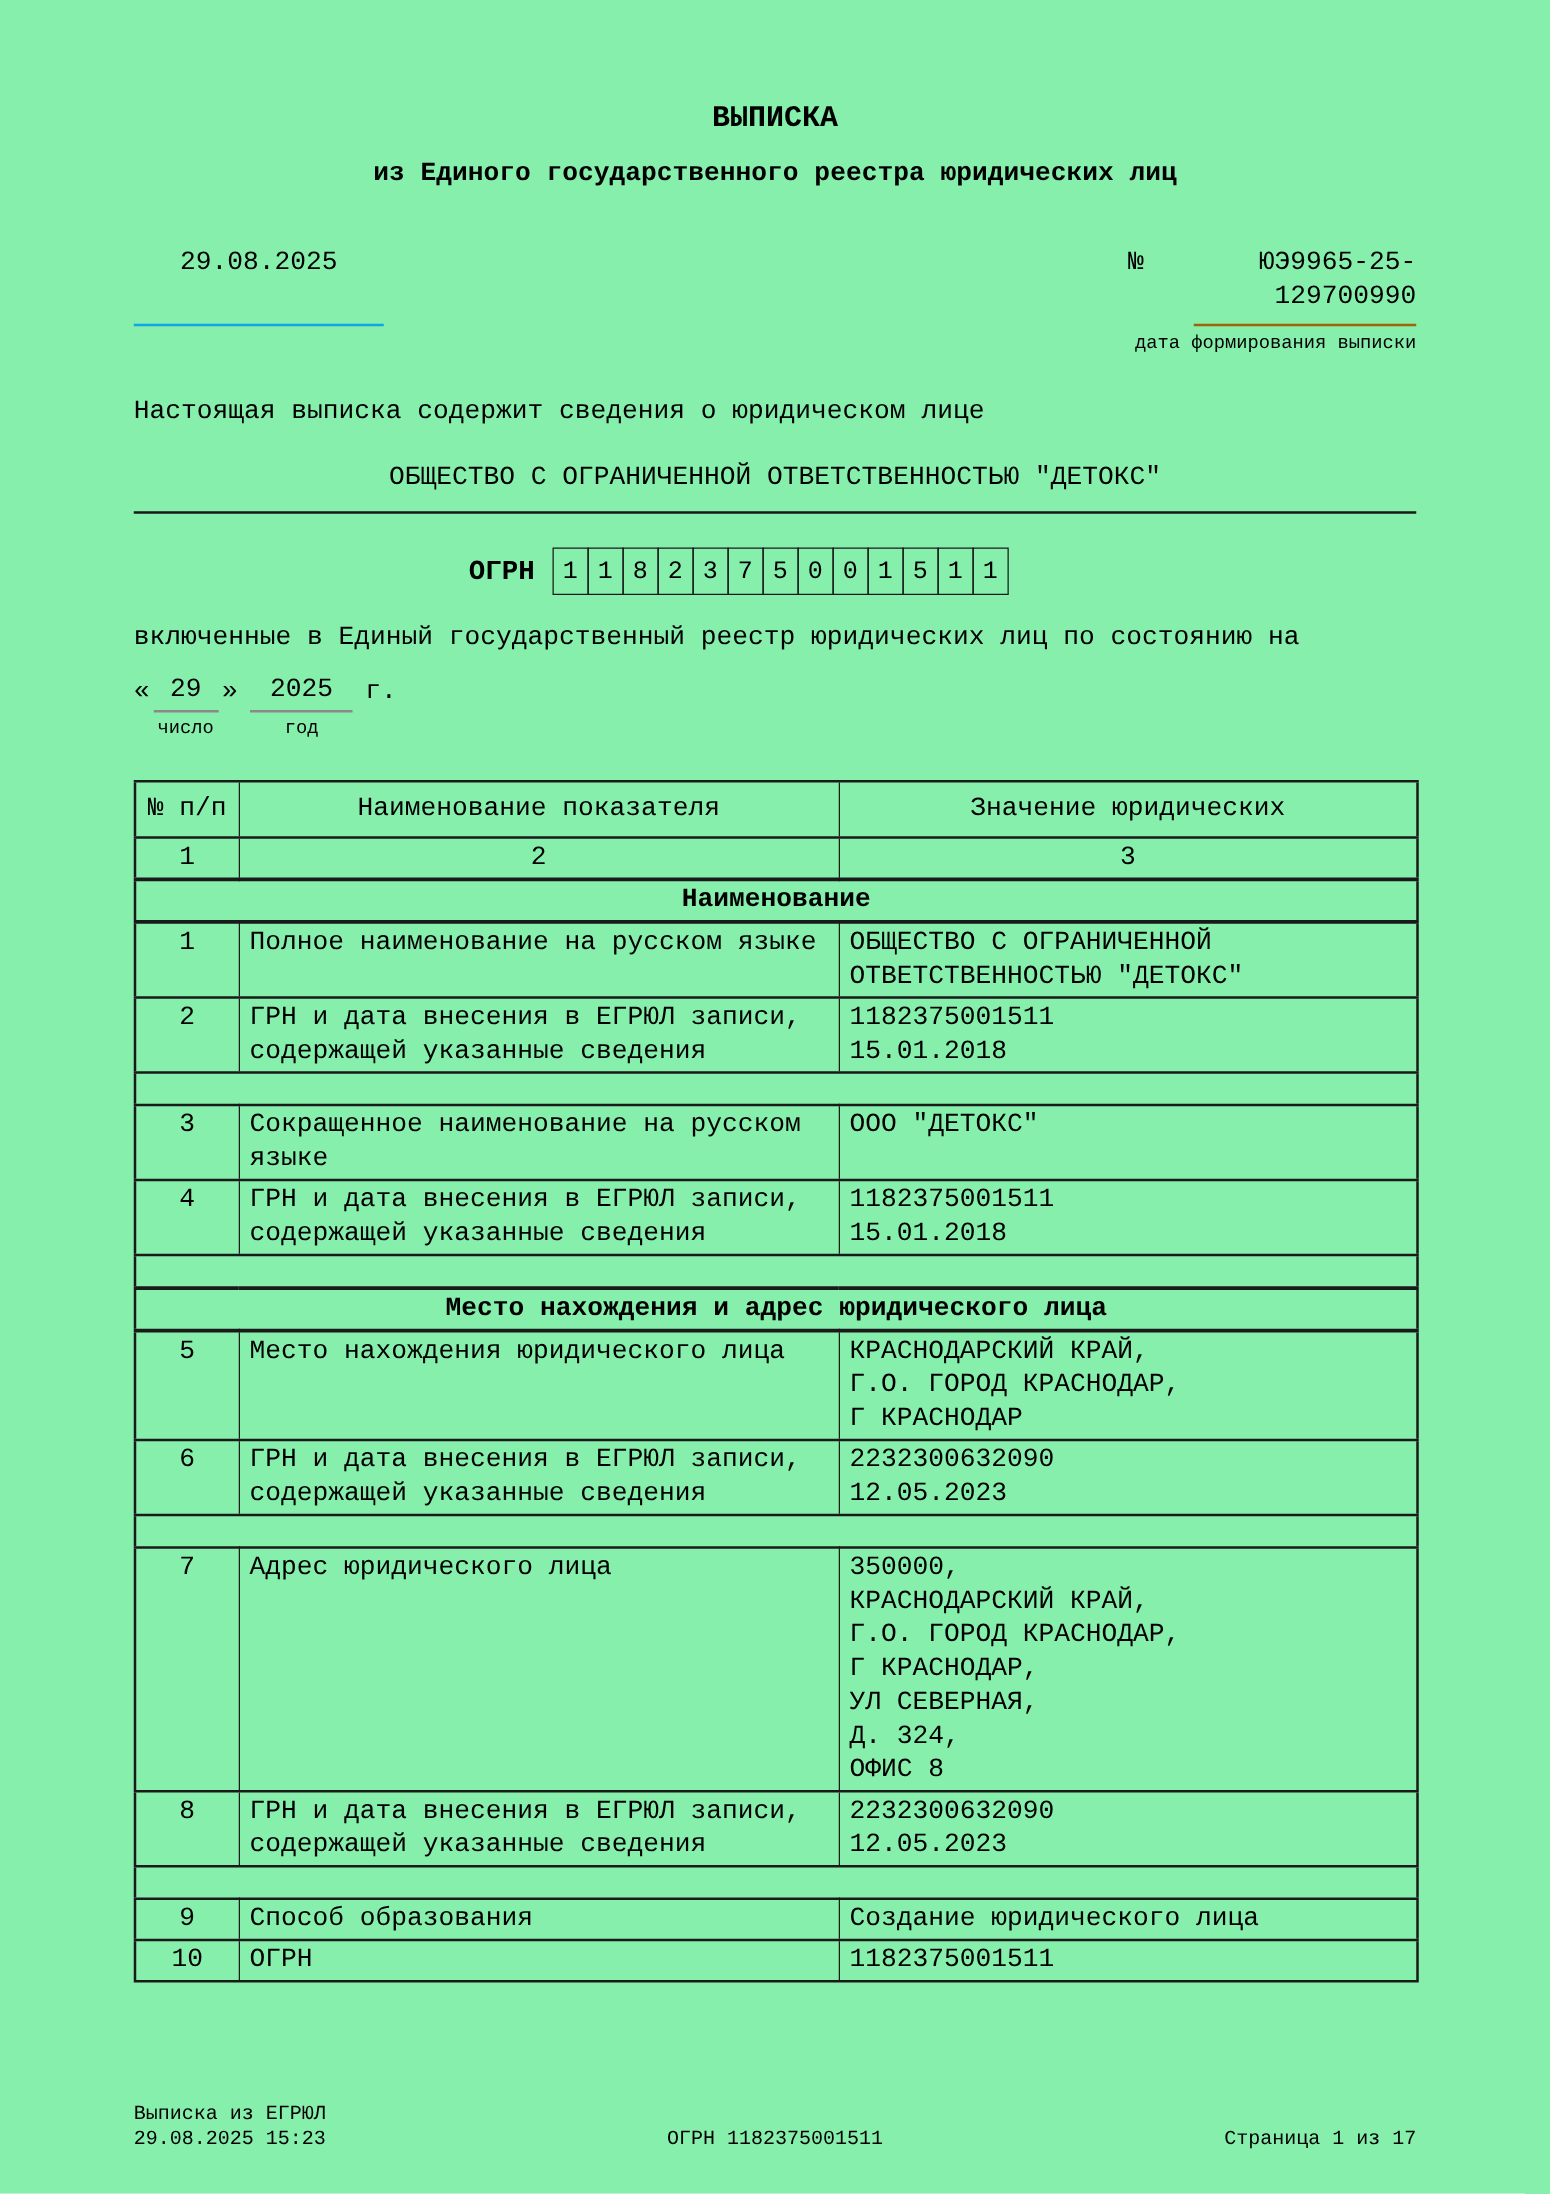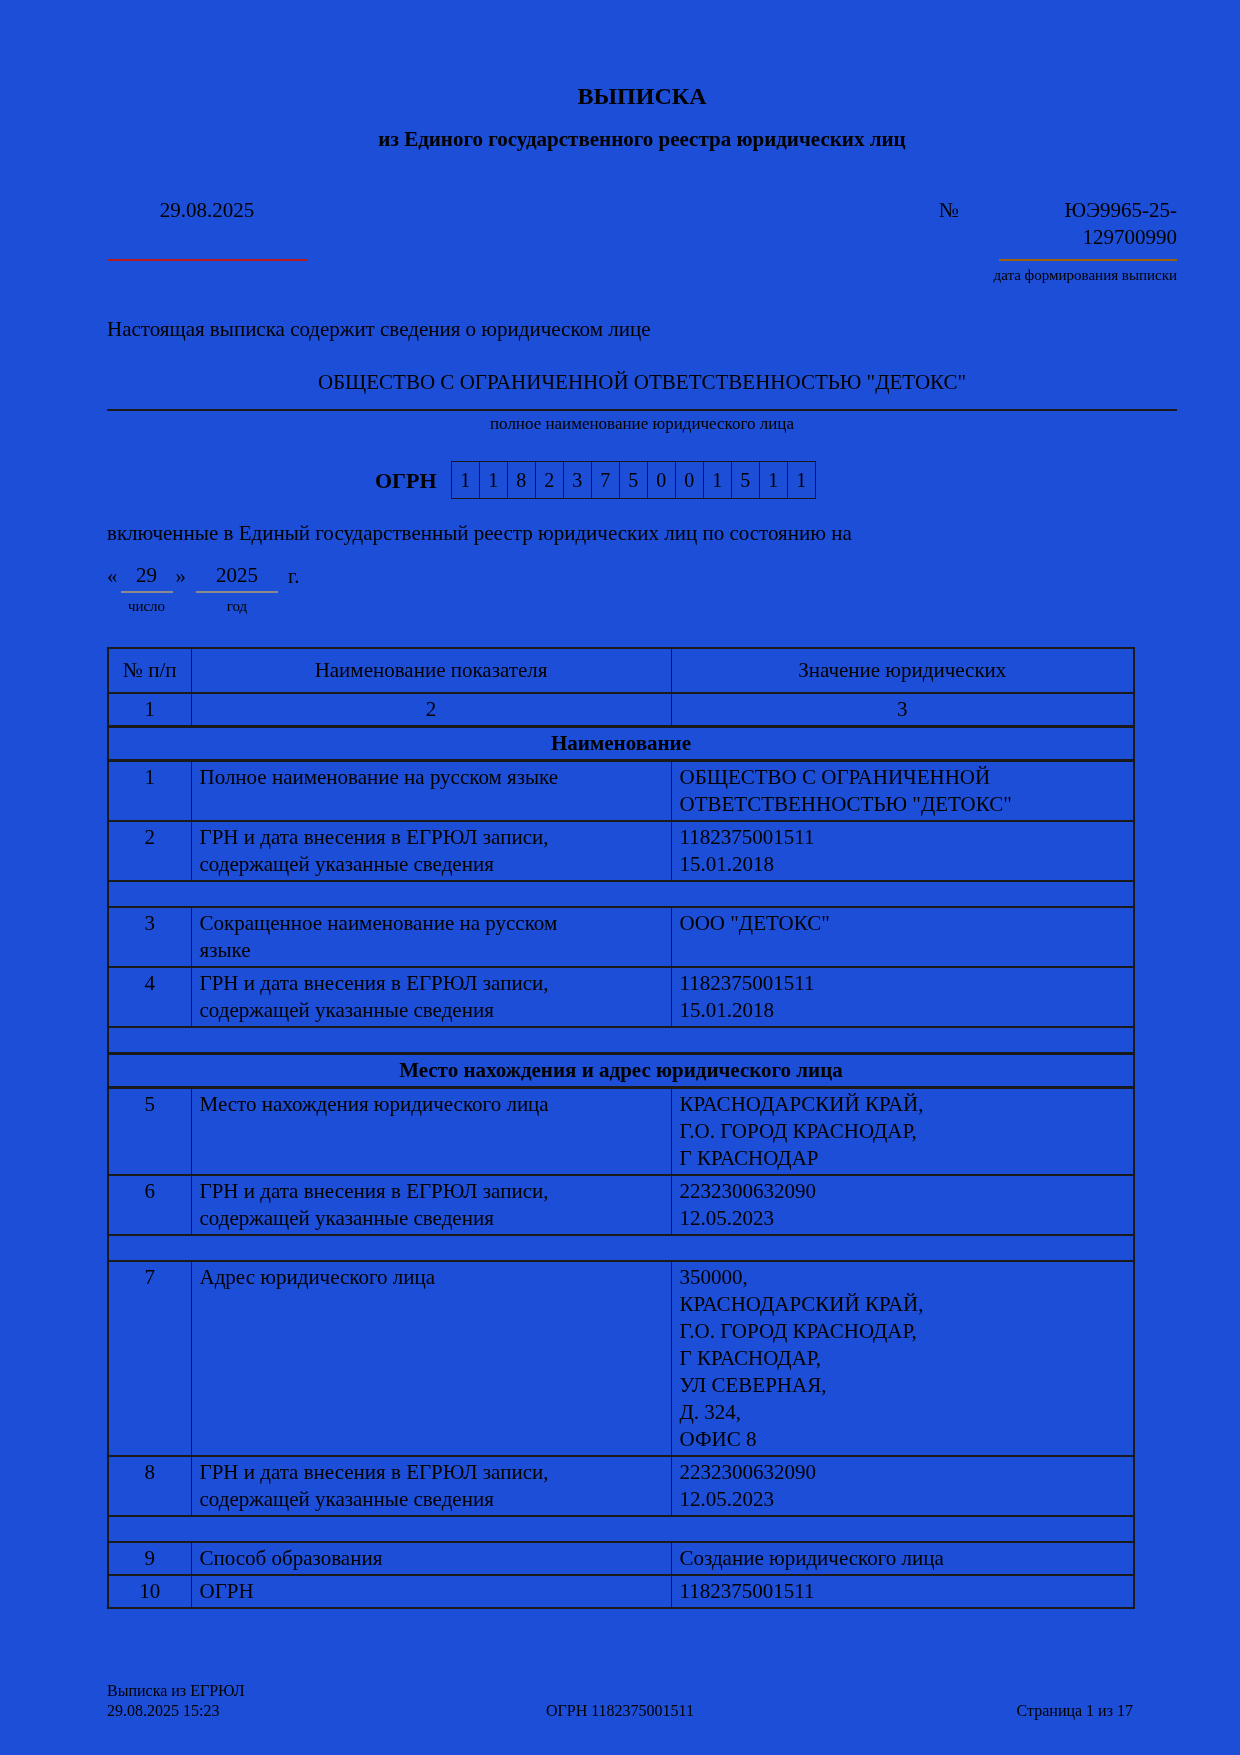--- a/index.html
+++ b/index.html
@@ -1,30 +1,30 @@
 <!DOCTYPE html>
 <html><head>
 <meta charset="utf-8">
 <style>
   html,body{margin:0;padding:0;background:#ffffff;}
   .page{
     position:relative;
     width:1240px;height:1755px;
-    background:#1d4ed8;color:#000;
-    font-family:Liberation Serif, serif;
+    background:#86efac;color:#000;
+    font-family:Liberation Mono, monospace;
     font-size:21px;line-height:27px;
     box-sizing:border-box;
-    padding:82px 63px 0 107px;
+    padding:82px 107px 0 107px;
     overflow:hidden;
   }
   .doc-title{text-align:center;font-weight:bold;font-size:24px;line-height:28px;}
   .doc-subtitle{text-align:center;font-weight:bold;font-size:21px;margin-top:16px;}
 
   .issue-row{display:flex;justify-content:space-between;align-items:stretch;margin-top:44px;}
-  .issue-date{width:200px;text-align:left;border-bottom:2px solid #b91c1c;display:flex;align-items:flex-start;justify-content:center;}
+  .issue-date{width:200px;text-align:left;border-bottom:2px solid #0ea5e9;display:flex;align-items:flex-start;justify-content:center;}
   .issue-number-wrap{display:flex;gap:40px;align-items:stretch;}
   .number-sign{line-height:27px;}
   .issue-number{width:178px;text-align:right;border-bottom:2px solid #a16207;padding-bottom:8px;}
   .issue-caption{font-size:15px;line-height:18px;margin-top:5px;padding-left:10px;text-align:right;}
 
   .intro-text{margin-top:32px;}
 
   .company-name{text-align:center;margin-top:26px;padding-bottom:13px;border-bottom:2px solid #1a1a1a;}
   .company-caption{text-align:center;font-size:17px;line-height:20px;margin-top:3px;}
 
@@ -79,21 +79,20 @@
         <div>ЮЭ9965-25-</div>
         <div>129700990</div>
       </div>
     </div>
   </div>
   <div class="issue-caption">дата формирования выписки</div>
 
   <div class="intro-text">Настоящая выписка содержит сведения о юридическом лице</div>
 
   <div class="company-name">ОБЩЕСТВО С ОГРАНИЧЕННОЙ ОТВЕТСТВЕННОСТЬЮ "ДЕТОКС"</div>
-  <div class="company-caption">полное наименование юридического лица</div>
 
   <div class="ogrn-row">
     <span class="ogrn-label">ОГРН</span>
     <div class="ogrn-boxes">
         <div class="ogrn-box">1</div>
         <div class="ogrn-box">1</div>
         <div class="ogrn-box">8</div>
         <div class="ogrn-box">2</div>
         <div class="ogrn-box">3</div>
         <div class="ogrn-box">7</div>

